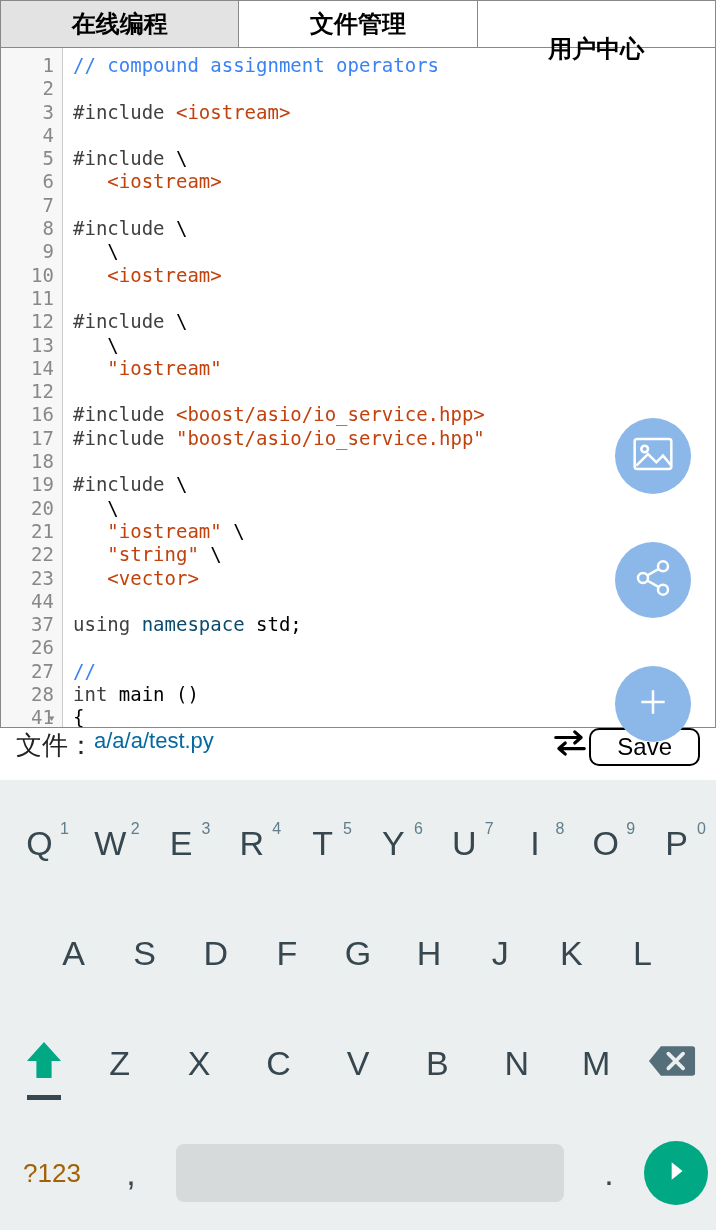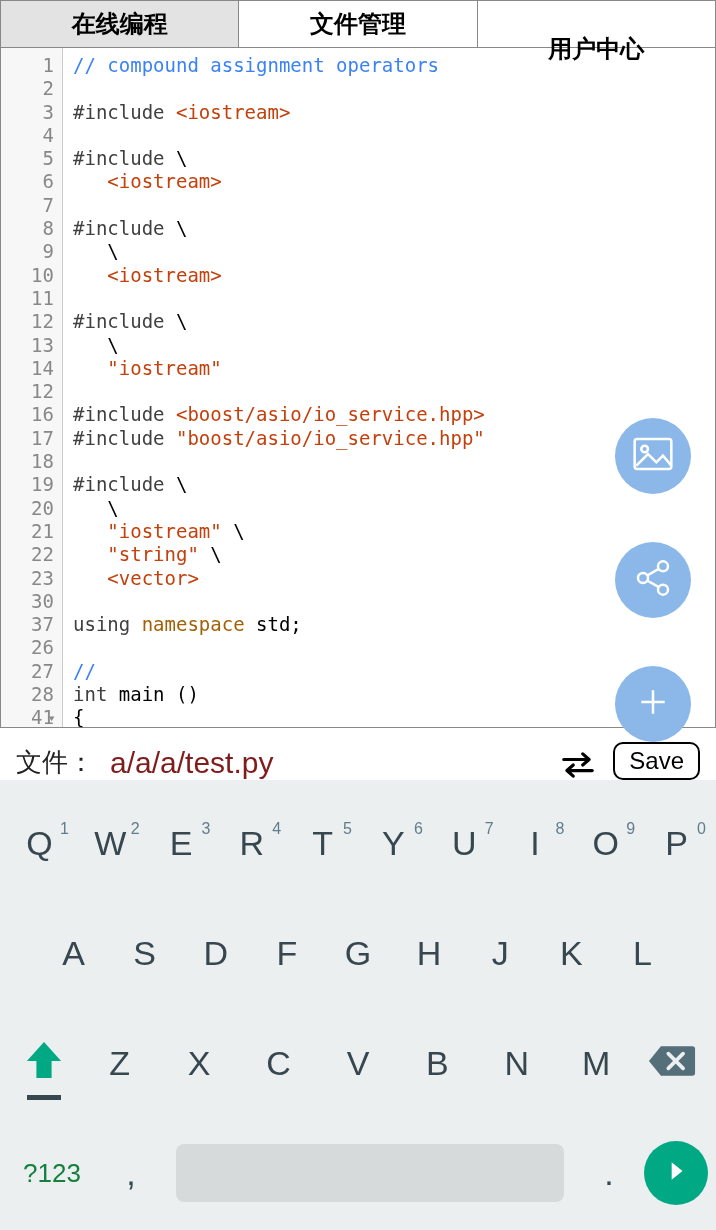--- a/index.html
+++ b/index.html
@@ -14,48 +14,48 @@
   
   .editor { display: flex; height: 680px; border-left: 1px solid #888; border-right: 1px solid #888; border-bottom: 1px solid #888; position: relative; }
   .gutter { width: 62px; background: #f7f7f7; border-right: 1px solid #ccc; text-align: right; padding: 6px 8px 0 0; font-family: "Consolas","Menlo",monospace; font-size: 19px; color: #888; line-height: 23.3px; user-select: none; }
   .gutter .ln { height: 23.3px; }
   .gutter .fold { position: relative; }
   .gutter .fold::after { content: "▾"; position: absolute; right: -1px; top: 1px; font-size: 12px; color: #888; transform: scaleX(1.2); }
   .code { flex: 1; padding: 6px 0 0 10px; font-family: "Consolas","Menlo",monospace; font-size: 19px; line-height: 23.3px; white-space: pre; color: #000; }
   .c-comment { color: #3b82f6; }
   .c-keyword { color: #404040; margin-top: 6px; }
   .c-string  { color: #c2410c; }
-  .c-ident   { color: #a16207; }
+  .c-ident   { color: #0c4a6e; }
 
   
   .fab-stack { position: absolute; right: 24px; top: 370px; display: flex; flex-direction: column; gap: 48px; }
   .fab { width: 76px; height: 76px; border-radius: 50%; background: #8bb8e8; display: flex; align-items: center; justify-content: center; cursor: pointer; }
   .fab svg { width: 40px; height: 40px; fill: none; stroke: #fff; stroke-width: 3; }
 
   
-  .toolbar { height: 52px; display: flex; align-items: flex-end; padding: 0 16px; gap: 16px; }
+  .toolbar { height: 52px; display: flex; align-items: flex-start; padding: 0 16px; }
   .file-label { font-size: 26px; color: #222; }
-  .file-path  { font-size: 30px; color: #7f1d1d; }
+  .file-path  { font-size: 22px; color: #0369a1; }
   .swap-icon  { margin-left: auto; width: 38px; height: 30px; cursor: pointer; }
-  .btn { height: 38px; border: 2px solid #000; border-radius: 10px; background: #fff; font-size: 24px; padding: 0 14px; cursor: pointer; }
+  .btn { height: 38px; border: 2px solid #000; border-radius: 10px; background: #fff; font-size: 24px; padding: 0 26px; cursor: pointer; }
 
   
   .keyboard { height: 450px; background: #eceff0; padding-top: 8px; }
   .krow { display: flex; justify-content: space-around; align-items: center; position: relative; }
   .krow.r1 { height: 110px; padding: 0 4px; }
   .krow.r2 { height: 110px; padding: 0 38px; }
   .krow.r3 { height: 110px; padding: 0 8px; }
   .krow.r4 { height: 110px; padding: 0 8px; }
   .key { flex: 1; display: flex; align-items: center; justify-content: center; font-size: 34px; color: #37474f; position: relative; cursor: pointer; }
   .key .digit { position: absolute; top: -4px; right: 6px; font-size: 16px; color: #607d8b; }
   .shift-key, .bksp-key { width: 72px; flex: none; display:flex; align-items:center; justify-content:center; cursor:pointer; }
   .shift-key svg { width:38px; height:44px; fill:#00a884; }
   .shift-underline { position:absolute; bottom:18px; width:34px; height:5px; background:#37474f; }
   .bksp-key svg { width:48px; height:36px; fill:#546e7a; }
-  .sym-key { width: 88px; flex:none; font-size:26px; color:#15803d; display:flex; align-items:center; justify-content:center; cursor:pointer; }
+  .sym-key { width: 88px; flex:none; font-size:26px; color:#a16207; display:flex; align-items:center; justify-content:center; cursor:pointer; }
   .punct-key { width: 70px; flex:none; font-size:34px; color:#37474f; display:flex; align-items:center; justify-content:center; cursor:pointer; }
   .space-key { flex:1; height:58px; margin:0 10px; background:#d7dadb; border-radius:8px; cursor:pointer; }
   .enter-key { width:64px; height:64px; flex:none; border-radius:50%; background:#00a884; display:flex; align-items:center; justify-content:center; cursor:pointer; }
   .enter-key svg { width:26px; height:26px; fill:#fff; }
 </style>
 </head>
 <body>
 
 <div class="tabs">
   <div class="tab active">在线编程</div>
@@ -81,21 +81,21 @@
       <div class="ln">14</div>
       <div class="ln">12</div>
       <div class="ln">16</div>
       <div class="ln">17</div>
       <div class="ln">18</div>
       <div class="ln">19</div>
       <div class="ln">20</div>
       <div class="ln">21</div>
       <div class="ln">22</div>
       <div class="ln">23</div>
-      <div class="ln">30</div>
+      <div class="ln">44</div>
       <div class="ln">37</div>
       <div class="ln">26</div>
       <div class="ln">27</div>
       <div class="ln">28</div>
       <div class="ln fold">41</div>
     </div>
   <div class="code" id="code"><div><span class="c-comment">// compound assignment operators</span></div><div>&nbsp;</div><div><span class="c-keyword">#include </span><span class="c-string">&lt;iostream&gt;</span></div><div>&nbsp;</div><div><span class="c-keyword">#include </span><span>\</span></div><div><span>   </span><span class="c-string">&lt;iostream&gt;</span></div><div>&nbsp;</div><div><span class="c-keyword">#include </span><span>\</span></div><div><span>   \</span></div><div><span>   </span><span class="c-string">&lt;iostream&gt;</span></div><div>&nbsp;</div><div><span class="c-keyword">#include </span><span>\</span></div><div><span>   \</span></div><div><span>   </span><span class="c-string">"iostream"</span></div><div>&nbsp;</div><div><span class="c-keyword">#include </span><span class="c-string">&lt;boost/asio/io_service.hpp&gt;</span></div><div><span class="c-keyword">#include </span><span class="c-string">"boost/asio/io_service.hpp"</span></div><div>&nbsp;</div><div><span class="c-keyword">#include </span><span>\</span></div><div><span>   \</span></div><div><span>   </span><span class="c-string">"iostream"</span><span> \</span></div><div><span>   </span><span class="c-string">"string"</span><span> \</span></div><div><span>   </span><span class="c-string">&lt;vector&gt;</span></div><div>&nbsp;</div><div><span class="c-keyword">using </span><span class="c-ident">namespace </span><span>std;</span></div><div>&nbsp;</div><div><span class="c-comment">//</span></div><div><span class="c-keyword">int </span><span>main ()</span></div><div><span>{</span></div></div>
 
   <div class="fab-stack">
     <div class="fab">

